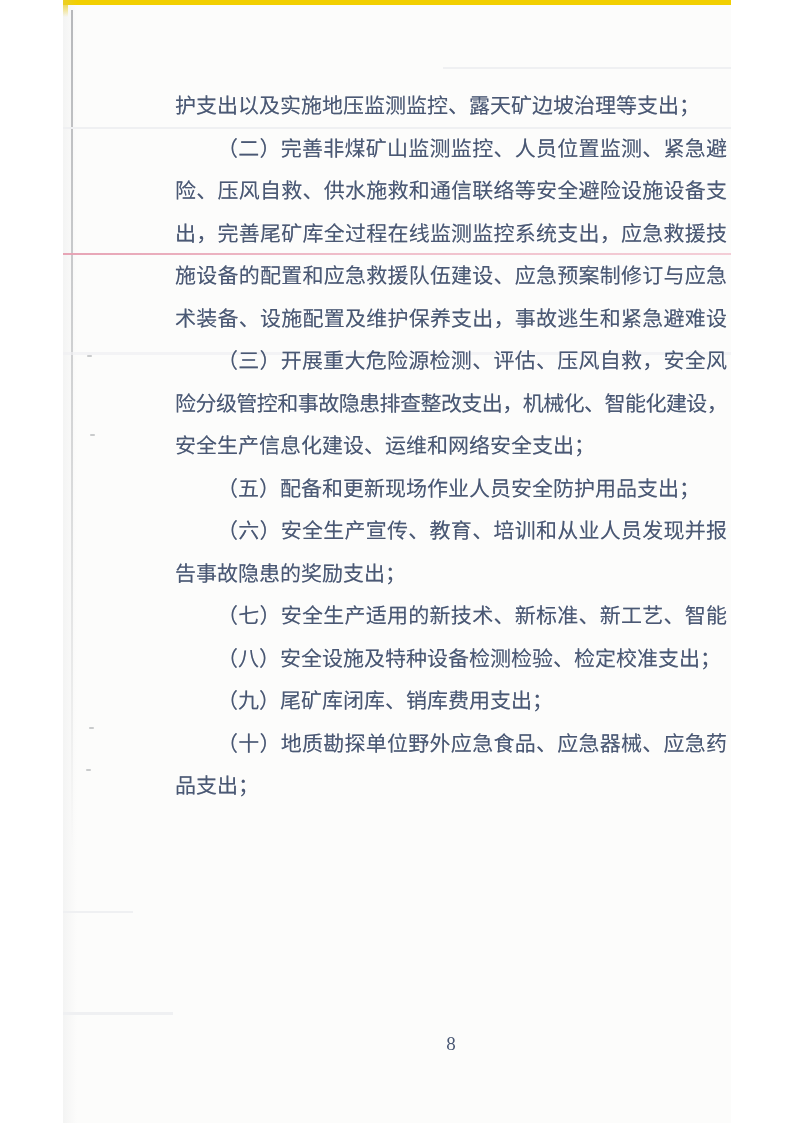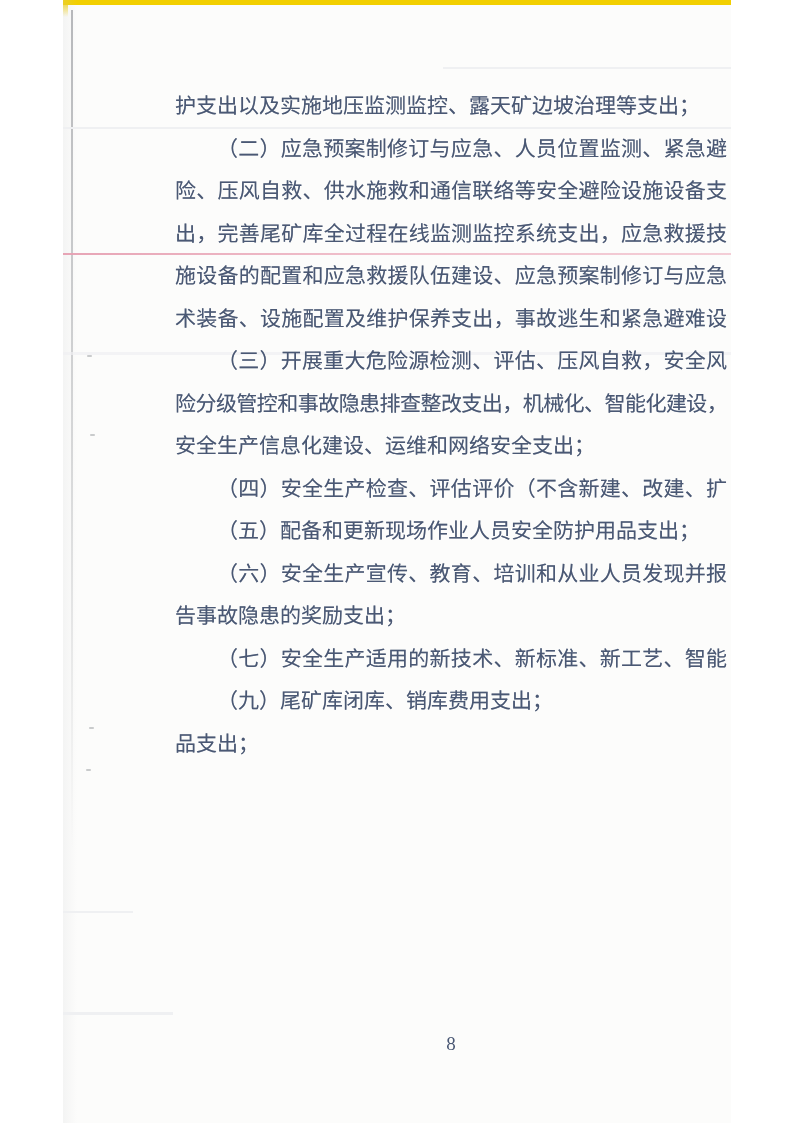--- a/index.html
+++ b/index.html
@@ -85,32 +85,33 @@
   <div class="streak s4"></div>
   <div class="streak s5"></div>
   <div class="pink-line"></div>
   <div class="speck p1"></div>
   <div class="speck p2"></div>
   <div class="speck p3"></div>
   <div class="speck p4"></div>
 
   <div class="textblock">
       <div class="line">护支出以及实施地压监测监控、露天矿边坡治理等支出；</div>
-      <div class="line indent just">（二）应急预案制修订与应急、人员位置监测、紧急避</div>
+      <div class="line indent just">（二）完善非煤矿山监测监控、人员位置监测、紧急避</div>
       <div class="line just">险、压风自救、供水施救和通信联络等安全避险设施设备支</div>
       <div class="line just">出，完善尾矿库全过程在线监测监控系统支出，应急救援技</div>
       <div class="line just">施设备的配置和应急救援队伍建设、应急预案制修订与应急</div>
       <div class="line just">术装备、设施配置及维护保养支出，事故逃生和紧急避难设</div>
       <div class="line indent just">（三）开展重大危险源检测、评估、压风自救，安全风</div>
       <div class="line just" style="letter-spacing: -0.8px;">险分级管控和事故隐患排查整改支出，机械化、智能化建设，</div>
       <div class="line">安全生产信息化建设、运维和网络安全支出；</div>
-      <div class="line indent just">（四）安全生产检查、评估评价（不含新建、改建、扩</div>
       <div class="line indent">（五）配备和更新现场作业人员安全防护用品支出；</div>
       <div class="line indent just">（六）安全生产宣传、教育、培训和从业人员发现并报</div>
       <div class="line">告事故隐患的奖励支出；</div>
       <div class="line indent just">（七）安全生产适用的新技术、新标准、新工艺、智能</div>
+      <div class="line indent">（八）安全设施及特种设备检测检验、检定校准支出；</div>
       <div class="line indent">（九）尾矿库闭库、销库费用支出；</div>
+      <div class="line indent just">（十）地质勘探单位野外应急食品、应急器械、应急药</div>
       <div class="line">品支出；</div>
     </div>
 
   <div class="pageno">8</div>
 
 </div>
 
 </body></html>

